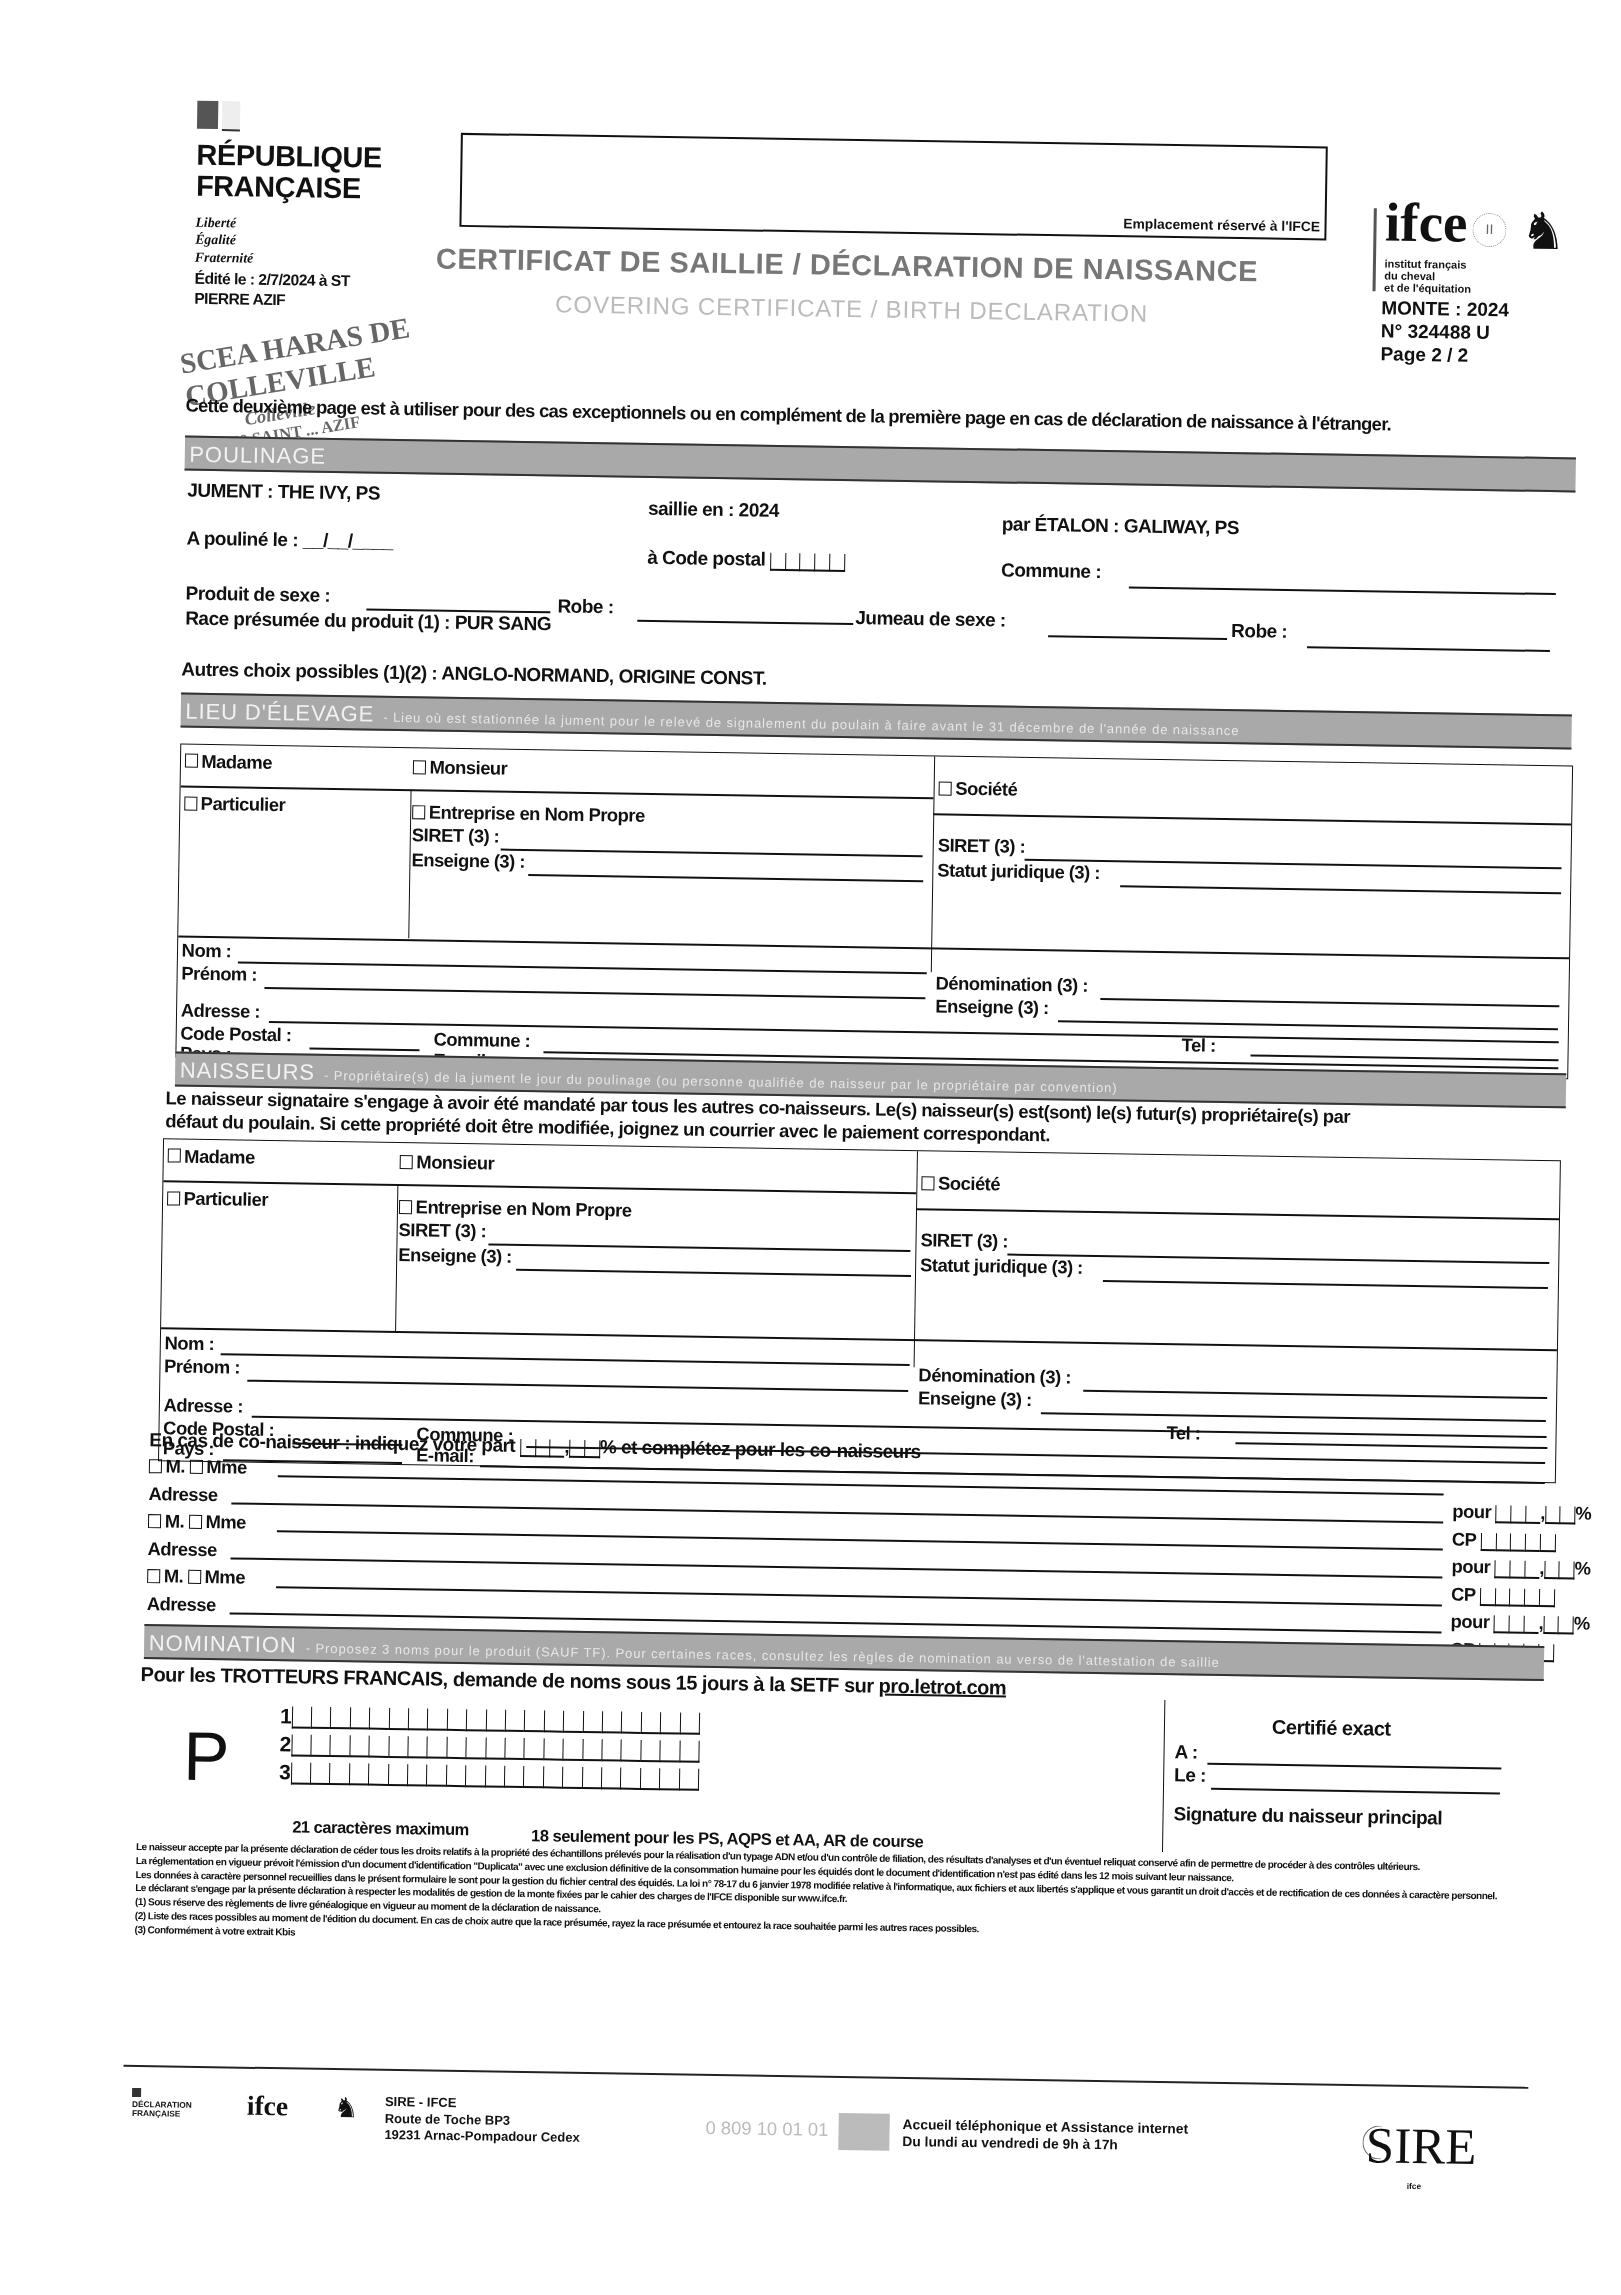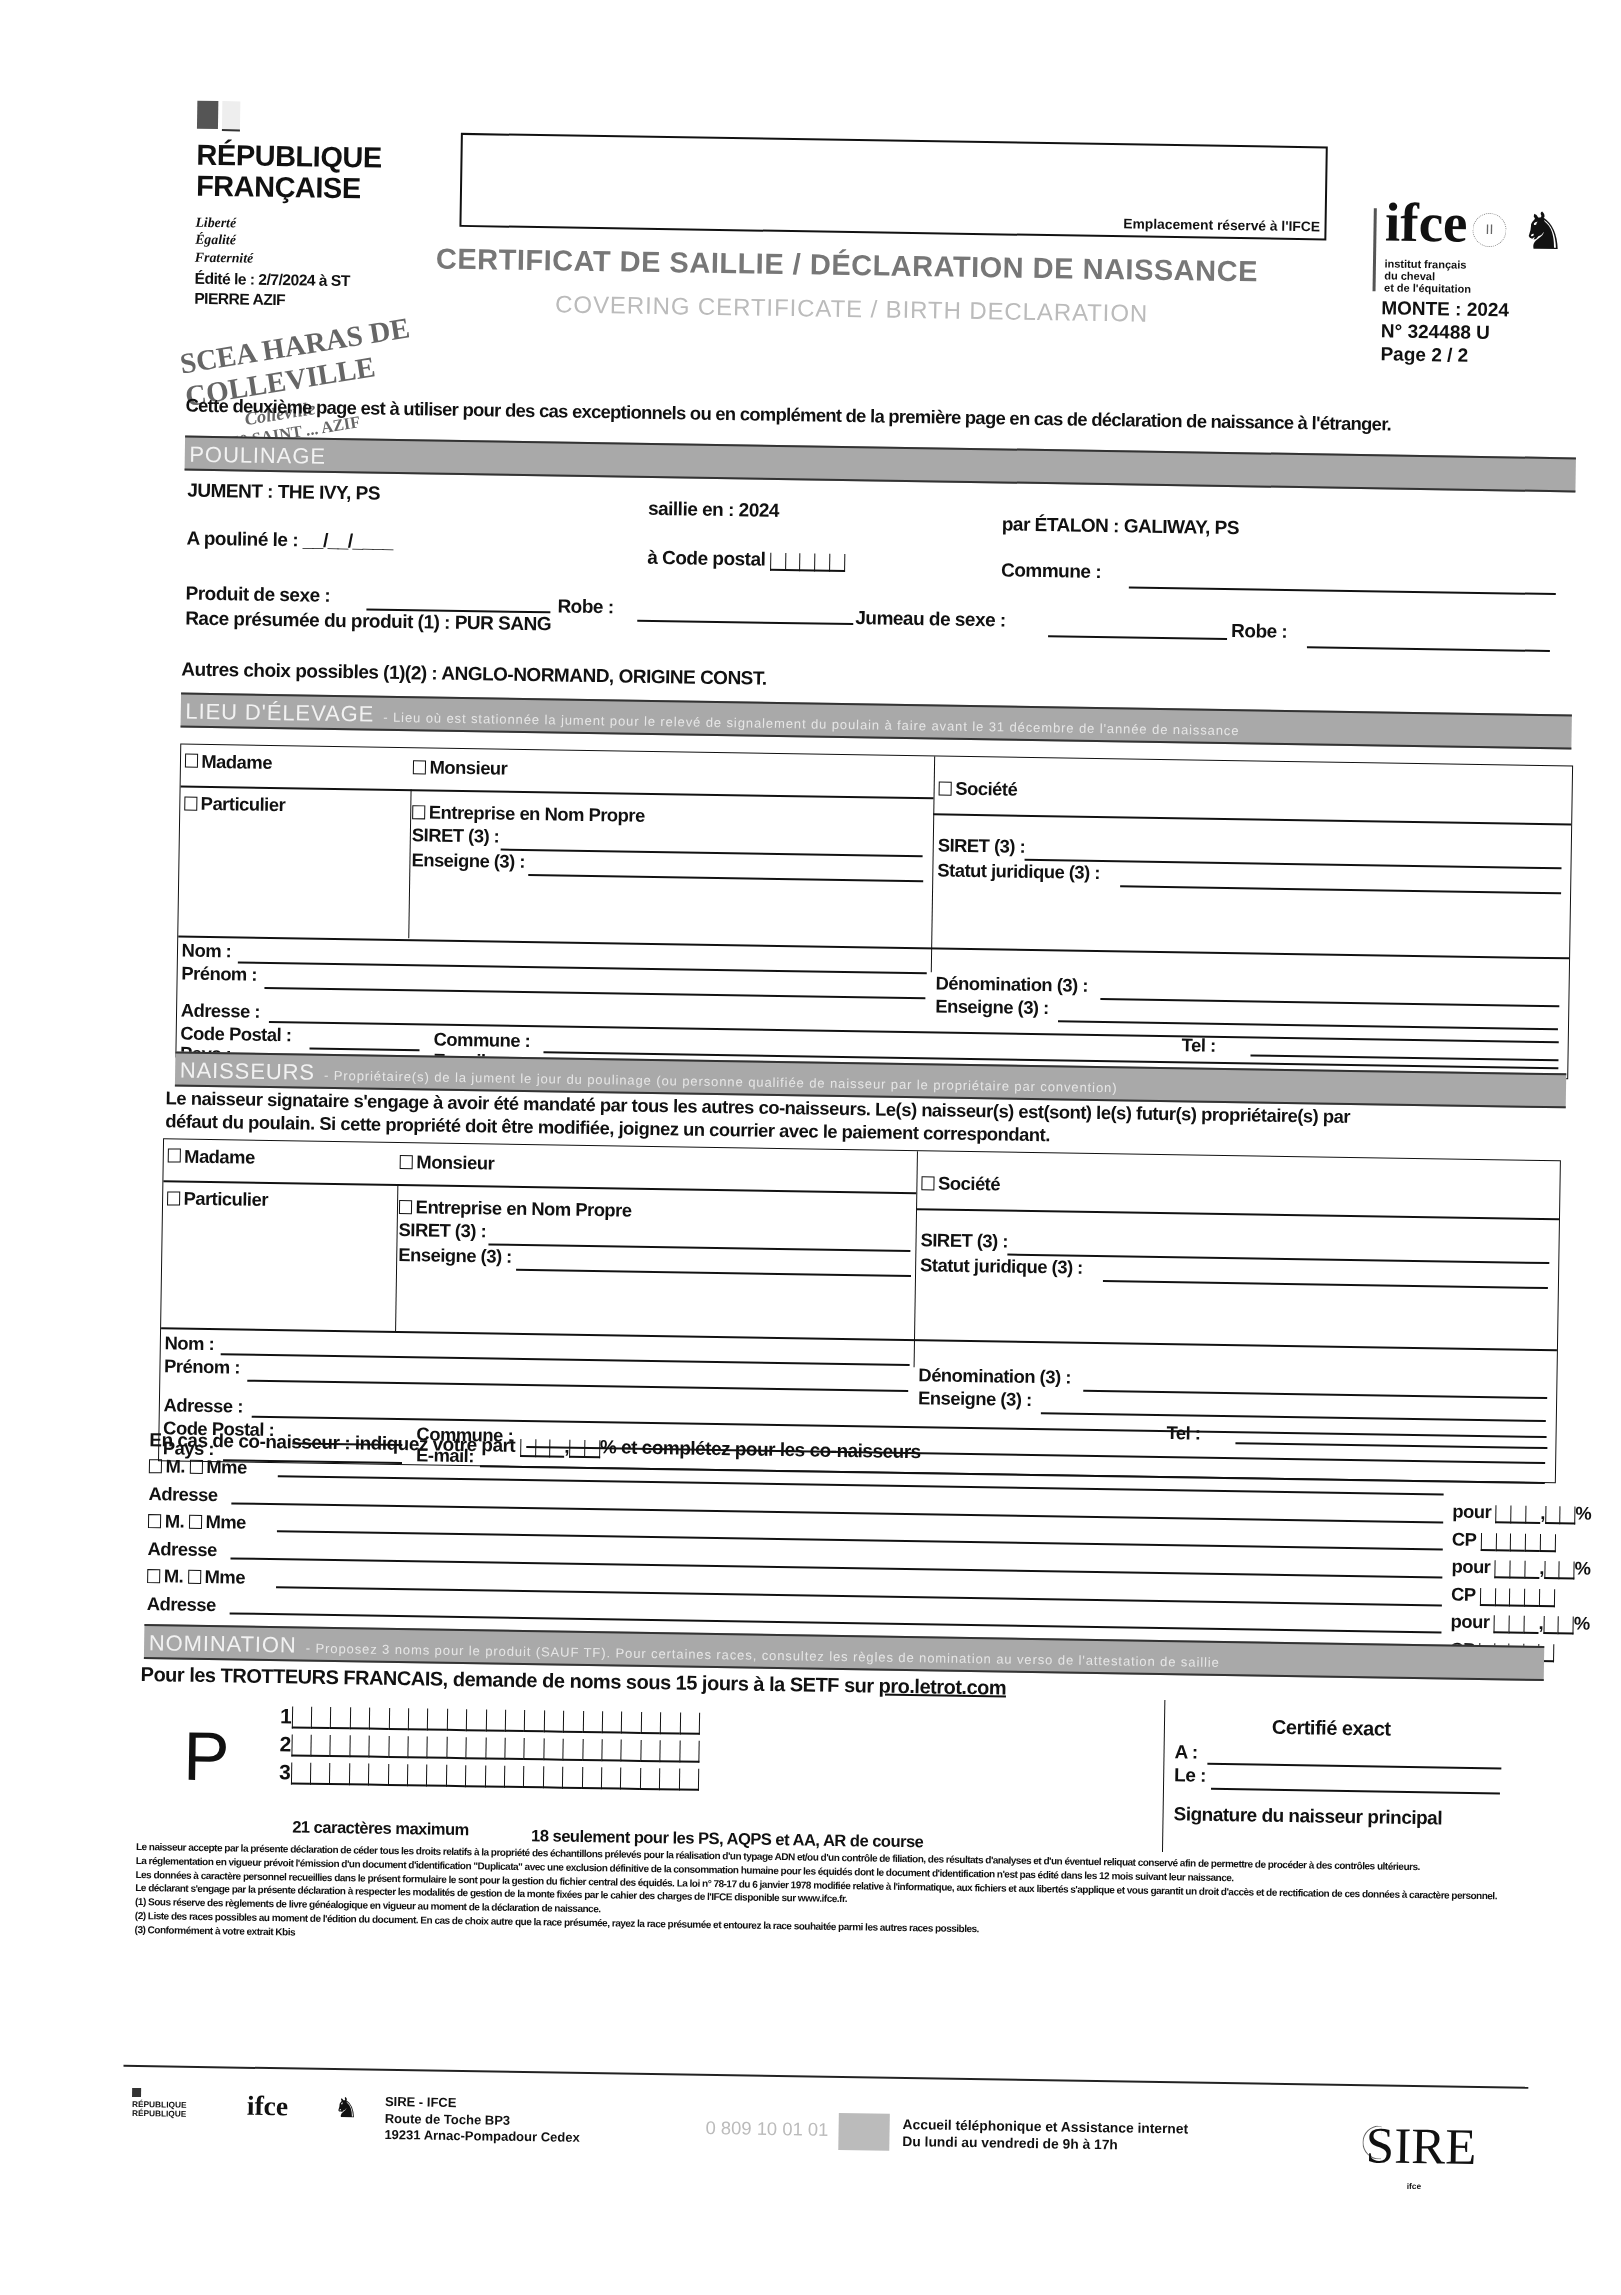--- a/index.html
+++ b/index.html
@@ -294,21 +294,21 @@
     <div>La réglementation en vigueur prévoit l'émission d'un document d'identification "Duplicata" avec une exclusion définitive de la consommation humaine pour les équidés dont le document d'identification n'est pas édité dans les 12 mois suivant leur naissance.</div>
     <div>Les données à caractère personnel recueillies dans le présent formulaire le sont pour la gestion du fichier central des équidés. La loi n° 78-17 du 6 janvier 1978 modifiée relative à l'informatique, aux fichiers et aux libertés s'applique et vous garantit un droit d'accès et de rectification de ces données à caractère personnel.</div>
     <div>Le déclarant s'engage par la présente déclaration à respecter les modalités de gestion de la monte fixées par le cahier des charges de l'IFCE disponible sur www.ifce.fr.</div>
     <div>(1) Sous réserve des règlements de livre généalogique en vigueur au moment de la déclaration de naissance.</div>
     <div>(2) Liste des races possibles au moment de l'édition du document. En cas de choix autre que la race présumée, rayez la race présumée et entourez la race souhaitée parmi les autres races possibles.</div>
     <div>(3) Conformément à votre extrait Kbis</div>
   </div>
 
   <div class="abs footer-line"></div>
   <div class="abs footer">
-    <div class="abs" style="left:9.2px; top:13.8px; font-size:8.3px; font-weight:bold; line-height:9.2px; width:51px;"><div style="width:9.2px;height:9.2px;background:#333;margin-bottom:2.8px;"></div><span>RÉPUBLIQUE RÉPUBLIQUE</span></div>
+    <div class="abs" style="left:9.2px; top:13.8px; font-size:8.3px; font-weight:bold; line-height:9.2px; width:51px;"><div style="width:9.2px;height:9.2px;background:#333;margin-bottom:2.8px;"></div><span>DÉCLARATION FRANÇAISE</span></div>
     <div class="abs" style="left:124px; top:13.8px; font-size:27.5px; font-weight:bold; font-family:'Liberation Serif', serif;">ifce</div>
     <div class="abs" style="left:211px; top:13.8px; font-size:27.5px;">♞</div>
     <div class="abs" style="left:262px; top:16px; font-size:13px; font-weight:bold; line-height:16.5px;">
       <div>SIRE - IFCE</div>
       <div>Route de Toche BP3</div>
       <div>19231 Arnac-Pompadour Cedex</div>
     </div>
     <div class="abs" style="left:583px; top:34px; font-size:18.4px; color:#bbb;">0 809 10 01 01</div>
     <div class="abs" style="left:716px; top:27.5px; width:51px; height:37px; background:#bbb;"></div>
     <div class="abs" style="left:780px; top:30px; font-size:13.8px; font-weight:bold; line-height:17.4px;">

